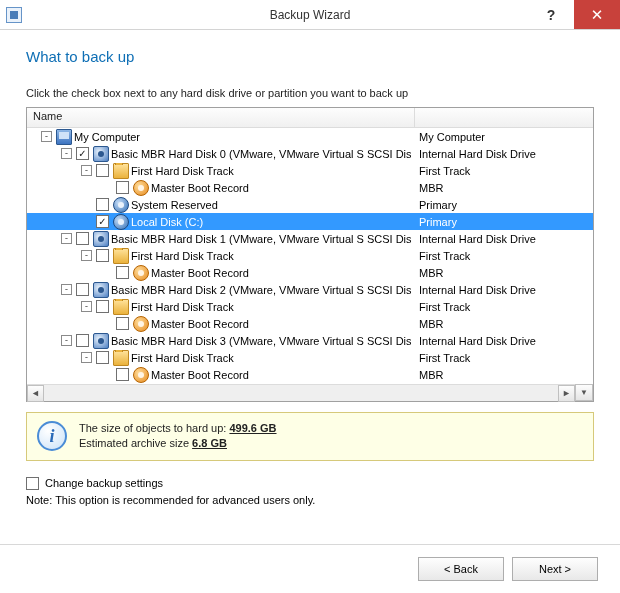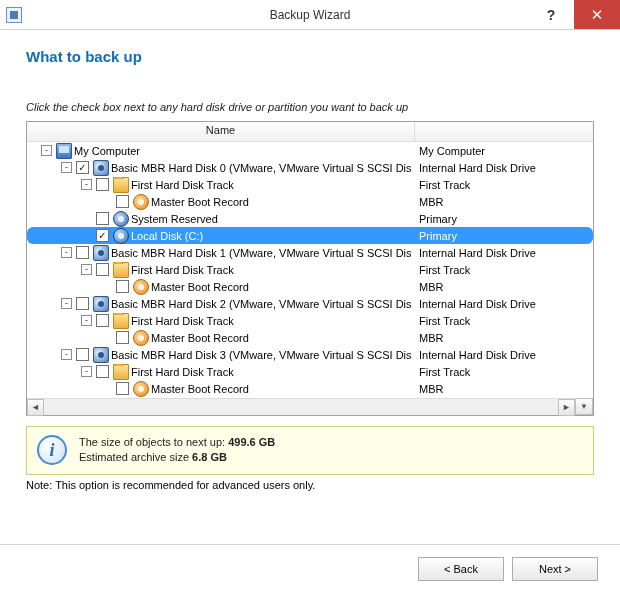--- a/index.html
+++ b/index.html
@@ -5,30 +5,30 @@
 * { box-sizing: border-box; margin: 0; padding: 0; }
 body { font-family: "Segoe UI", Tahoma, sans-serif; font-size: 11px; background: #fff; width: 620px; height: 593px; overflow: hidden; }
 .titlebar { height: 30px; background: #fff; border-bottom: 1px solid #d4d4d4; display: flex; align-items: center; position: relative; }
 .titlebar-icon { width: 16px; height: 16px; margin-left: 6px; border: 1px solid #6694c8; background: #eaf2fb; position: relative; }
 .titlebar-icon::after { content: ""; position: absolute; inset: 3px; background: #4a7db8; }
 .titlebar-title { position: absolute; left: 50%; transform: translateX(-50%); font-size: 12px; color: #333; }
 .titlebar-controls { margin-left: auto; display: flex; height: 100%; }
 .titlebar-help { width: 46px; display: flex; align-items: center; justify-content: center; color: #333; font-size: 14px; font-weight: bold; cursor: pointer; }
 .titlebar-close { width: 46px; background: #c8413b; color: #fff; display: flex; align-items: center; justify-content: center; font-size: 15px; cursor: pointer; }
 .content { padding: 18px 26px 14px 26px; }
-.heading { color: #0f6fb5; font-size: 15px; font-weight: 700; margin-bottom: 36px; }
-.instruction { font-size: 11px; color: #222; margin-bottom: 8px; font-style: italic; }
+.heading { color: #0f6fb5; font-size: 15px; font-weight: 400; margin-bottom: 22px; }
+.instruction { font-size: 11px; color: #222; margin-bottom: 8px; }
 .tree-container { border: 1px solid #a0a0a0; width: 100%; height: 295px; position: relative; background: #fff; }
-.tree-header { display: flex; height: 20px; border-bottom: 1px solid #dcdcdc; background: linear-gradient(#fdfdfd, #f0f0f0); text-align: center; }
+.tree-header { display: flex; height: 20px; border-bottom: 1px solid #dcdcdc; background: linear-gradient(#fdfdfd, #f0f0f0); }
 .tree-header-col { border-right: 1px solid #dcdcdc; padding: 2px 6px; font-size: 11px; color: #222; }
 .col-name { flex: 0 0 388px; }
 .col-type { flex: 1; }
 .tree-body { height: 258px; overflow: hidden; }
 .tree-row { display: flex; align-items: center; height: 17px; white-space: nowrap; }
-.tree-row.selected { background: #3399ff; color: #fff; border-radius: 6px; }
+.tree-row.selected { background: #3399ff; color: #fff; }
 .tree-name { flex: 0 0 388px; display: flex; align-items: center; overflow: hidden; padding-right: 4px; }
 .tree-type { flex: 1; padding-left: 4px; font-size: 11px; overflow: hidden; }
 .indent { display: inline-block; flex-shrink: 0; }
 .exp { width: 11px; height: 11px; border: 1px solid #8a8a8a; background: #fff; display: inline-flex; align-items: center; justify-content: center; font-size: 9px; line-height: 1; color: #444; margin-right: 4px; cursor: pointer; flex-shrink: 0; font-family: Consolas, monospace; }
 .exp-spacer { width: 15px; display: inline-block; flex-shrink: 0; }
 .chk { width: 13px; height: 13px; border: 1px solid #707070; background: #fff; margin-right: 4px; display: inline-flex; align-items: center; justify-content: center; cursor: pointer; flex-shrink: 0; }
 .chk.checked::after { content: "✓"; font-size: 10px; color: #222; line-height: 1; }
 .ico { width: 16px; height: 16px; margin-right: 2px; display: inline-block; flex-shrink: 0; position: relative; }
 .ico-computer { background: linear-gradient(#8eb7e6, #3d74c1); border: 1px solid #2c5890; border-radius: 1px; }
 .ico-computer::after { content: ""; position: absolute; inset: 2px 2px 5px 2px; background: #cfe2f8; }
@@ -42,21 +42,21 @@
 .ico-vol::after { content: ""; position: absolute; inset: 4px; border-radius: 50%; background: #eaf2fb; }
 .node-label { font-size: 11px; overflow: hidden; text-overflow: clip; }
 .hscroll { position: absolute; bottom: 0; left: 0; right: 18px; height: 17px; background: #f0f0f0; border-top: 1px solid #dcdcdc; display: flex; align-items: center; }
 .hscroll-btn { width: 17px; height: 17px; border: 1px solid #c0c0c0; background: linear-gradient(#fdfdfd, #e5e5e5); display: flex; align-items: center; justify-content: center; font-size: 9px; color: #555; cursor: pointer; }
 .hscroll-track { flex: 1; background: #efefef; height: 100%; }
 .vscroll-btn { position: absolute; right: 0; bottom: 0; width: 18px; height: 17px; border: 1px solid #c0c0c0; background: linear-gradient(#fdfdfd, #e5e5e5); display: flex; align-items: center; justify-content: center; cursor: pointer; font-size: 8px; color: #555; }
 .info-box { margin-top: 10px; border: 1px solid #d6c97a; background: #feffe6; padding: 8px 10px; display: flex; align-items: center; gap: 12px; }
 .info-icon { width: 30px; height: 30px; border-radius: 50%; border: 2px solid #4a8cd6; background: radial-gradient(circle at 35% 30%, #fff, #cbe2f8); display: flex; align-items: center; justify-content: center; flex-shrink: 0; }
 .info-icon::after { content: "i"; font-family: Georgia, serif; font-style: italic; font-weight: bold; color: #2a6ab8; font-size: 18px; }
 .info-text { font-size: 11px; line-height: 1.4; color: #222; }
-.info-text b { font-weight: bold; }
+.info-text b { font-weight: bold; text-decoration: underline; }
 .settings-row { margin-top: 16px; display: flex; align-items: center; gap: 6px; font-size: 11px; }
 .settings-chk { width: 13px; height: 13px; border: 1px solid #707070; background: #fff; cursor: pointer; }
 .note-row { margin-top: 4px; font-size: 11px; }
 .note-row b { font-weight: normal; }
 .footer { border-top: 1px solid #d8d8d8; padding: 12px 22px; display: flex; justify-content: flex-end; gap: 8px; position: absolute; bottom: 0; left: 0; right: 0; }
 .btn { min-width: 86px; height: 24px; border: 1px solid #adadad; background: linear-gradient(#fefefe, #e8e8e8); font-size: 11px; cursor: pointer; padding: 0 12px; display: inline-flex; align-items: center; justify-content: center; }
 </style>
 </head>
 <body>
 
@@ -232,25 +232,29 @@
       <div class="hscroll-btn">◄</div>
       <div class="hscroll-track"></div>
       <div class="hscroll-btn">►</div>
     </div>
     <div class="vscroll-btn">▼</div>
   </div>
 
   <div class="info-box">
     <div class="info-icon"></div>
     <div class="info-text">
-      <span>The size of objects to next up: </span><b>499.6 GB</b><br>
+      <span>The size of objects to hard up: </span><b>499.6 GB</b><br>
       <span>Estimated archive size </span><b>6.8 GB</b>
     </div>
   </div>
 
+  <div class="settings-row">
+    <span class="settings-chk"></span>
+    <span>Change backup settings</span>
+  </div>
   <div class="note-row">
     <b>Note:</b><span> This option is recommended for advanced users only.</span>
   </div>
 </div>
 
 <div class="footer">
   <button class="btn">&lt; Back</button>
   <button class="btn">Next &gt;</button>
 </div>
 

